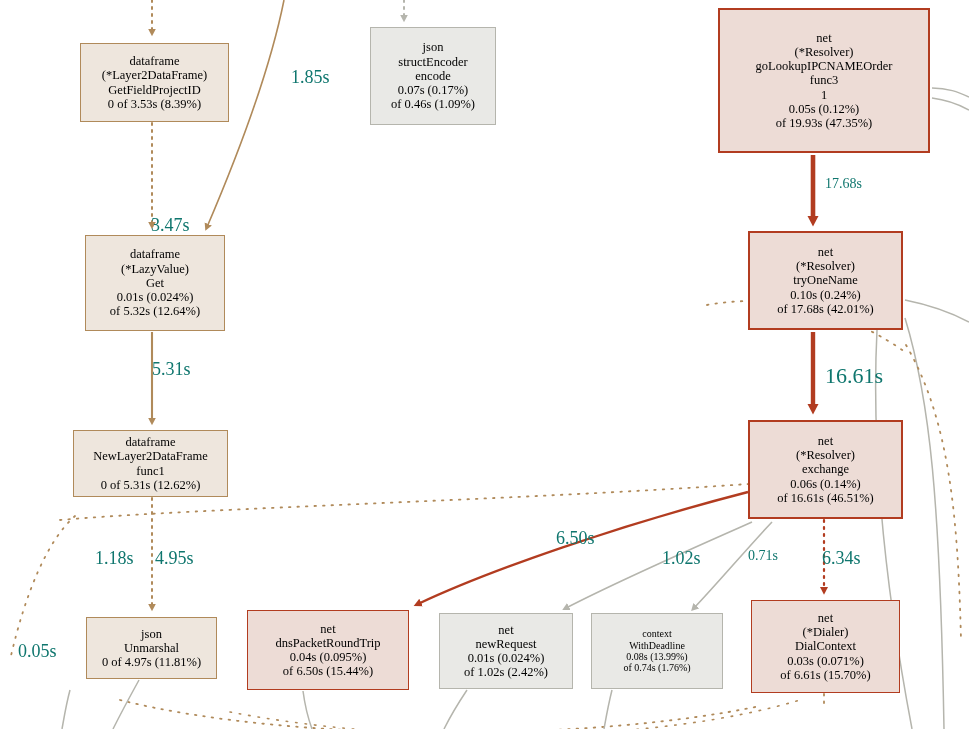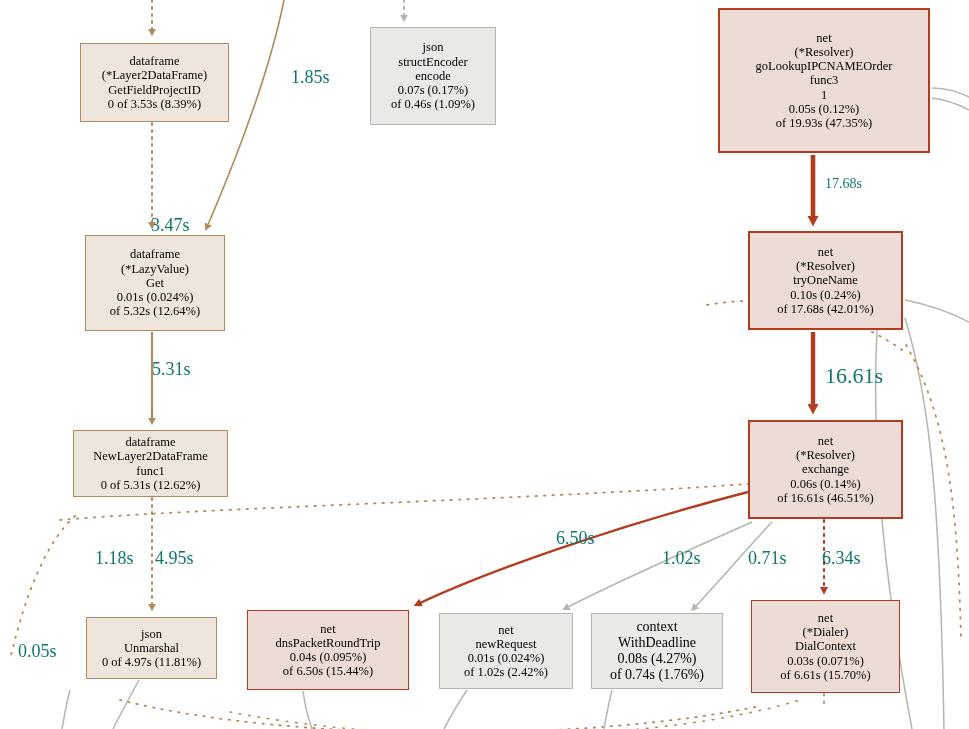--- a/index.html
+++ b/index.html
@@ -174,42 +174,42 @@
         <span class="ln">dnsPacketRoundTrip</span>
         <span class="ln">0.04s (0.095%)</span>
         <span class="ln">of 6.50s (15.44%)</span>
       </div>
       <div class="node" style="left: 439px; top: 613px; width: 134px; height: 76px; background: rgb(233, 233, 230); border: 1.5px solid rgb(181, 181, 173); font-size: 12.5px;">
         <span class="ln">net</span>
         <span class="ln">newRequest</span>
         <span class="ln">0.01s (0.024%)</span>
         <span class="ln">of 1.02s (2.42%)</span>
       </div>
-      <div class="node" style="left: 591px; top: 613px; width: 132px; height: 76px; background: rgb(233, 233, 230); border: 1.5px solid rgb(181, 181, 173); font-size: 14px;">
+      <div class="node" style="left: 591px; top: 613px; width: 132px; height: 76px; background: rgb(233, 233, 230); border: 1.5px solid rgb(181, 181, 173); font-size: 10px;">
         <span class="ln">context</span>
         <span class="ln">WithDeadline</span>
-        <span class="ln">0.08s (4.27%)</span>
+        <span class="ln">0.08s (13.99%)</span>
         <span class="ln">of 0.74s (1.76%)</span>
       </div>
       <div class="node" style="left: 751px; top: 600px; width: 149px; height: 93px; background: rgb(237, 220, 214); border: 1.5px solid rgb(178, 60, 32); font-size: 12.5px;">
         <span class="ln">net</span>
         <span class="ln">(*Dialer)</span>
         <span class="ln">DialContext</span>
         <span class="ln">0.03s (0.071%)</span>
         <span class="ln">of 6.61s (15.70%)</span>
       </div>
     </div>
   <div id="label-layer">
       <div class="edge-label" style="left: 291px; top: 67px; font-size: 18px;">1.85s</div>
       <div class="edge-label" style="left: 151px; top: 179px; font-size: 18px; margin-top: 36px;">3.47s</div>
       <div class="edge-label" style="left: 825px; top: 176px; font-size: 14px;">17.68s</div>
       <div class="edge-label" style="left: 152px; top: 359px; font-size: 18px;">5.31s</div>
       <div class="edge-label" style="left: 825px; top: 363px; font-size: 22px;">16.61s</div>
       <div class="edge-label" style="left: 95px; top: 548px; font-size: 18px;">1.18s</div>
       <div class="edge-label" style="left: 155px; top: 548px; font-size: 18px;">4.95s</div>
       <div class="edge-label" style="left: 556px; top: 528px; font-size: 18px;">6.50s</div>
       <div class="edge-label" style="left: 662px; top: 548px; font-size: 18px;">1.02s</div>
-      <div class="edge-label" style="left: 748px; top: 548px; font-size: 18px;">0.71s</div>
+      <div class="edge-label" style="left: 748px; top: 548px; font-size: 14px;">0.71s</div>
       <div class="edge-label" style="left: 822px; top: 548px; font-size: 18px;">6.34s</div>
       <div class="edge-label" style="left: 18px; top: 641px; font-size: 18px; text-align: center;">0.05s</div>
     </div>
 
 </div>
 
 </body></html>

